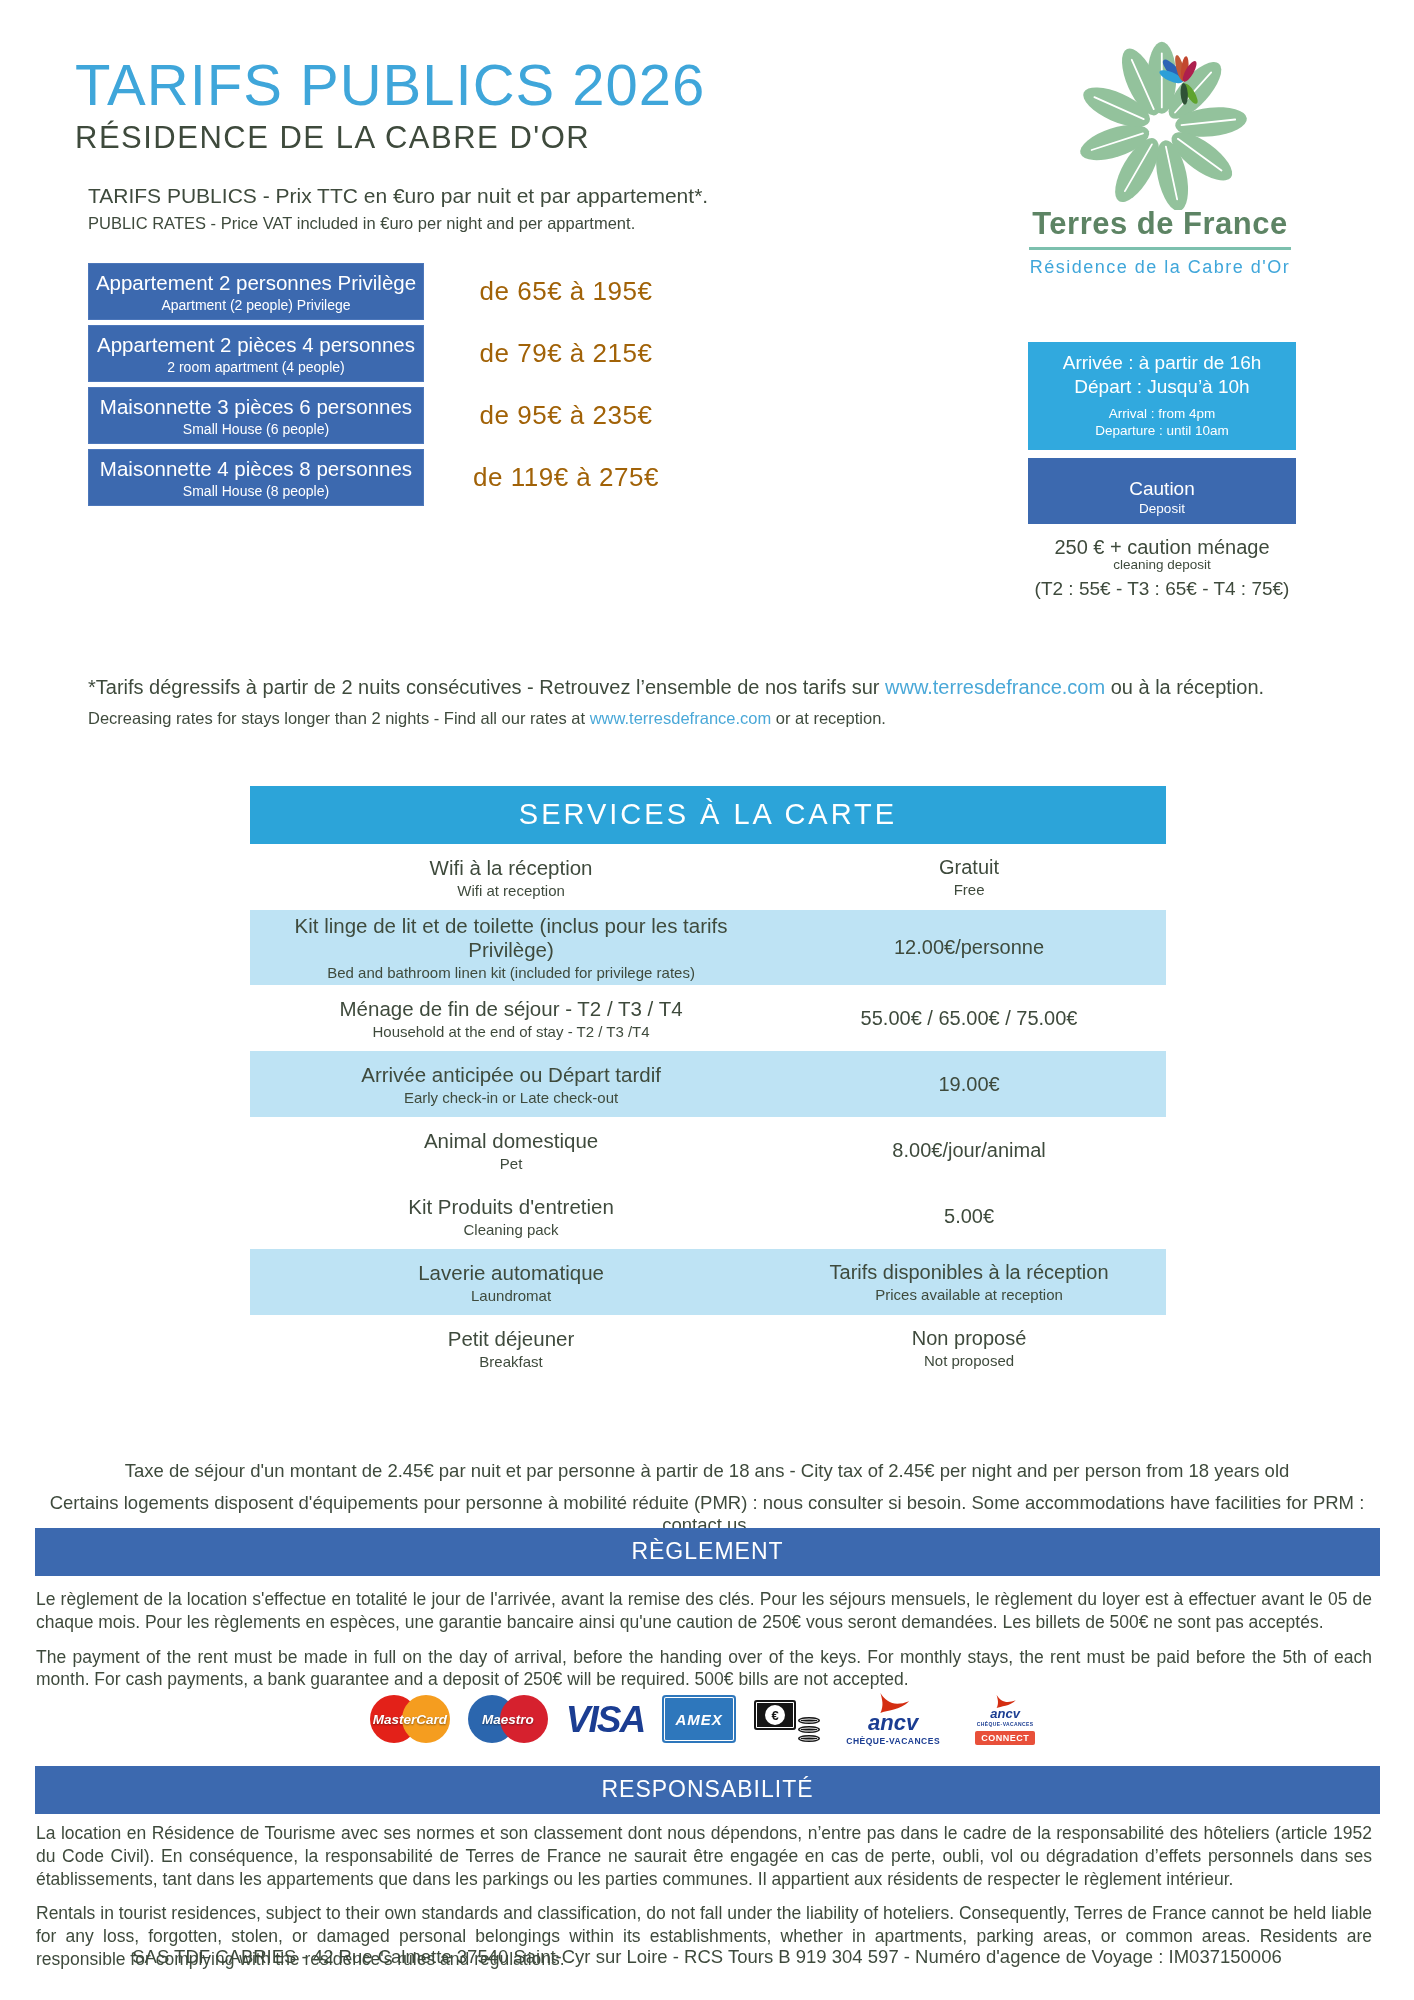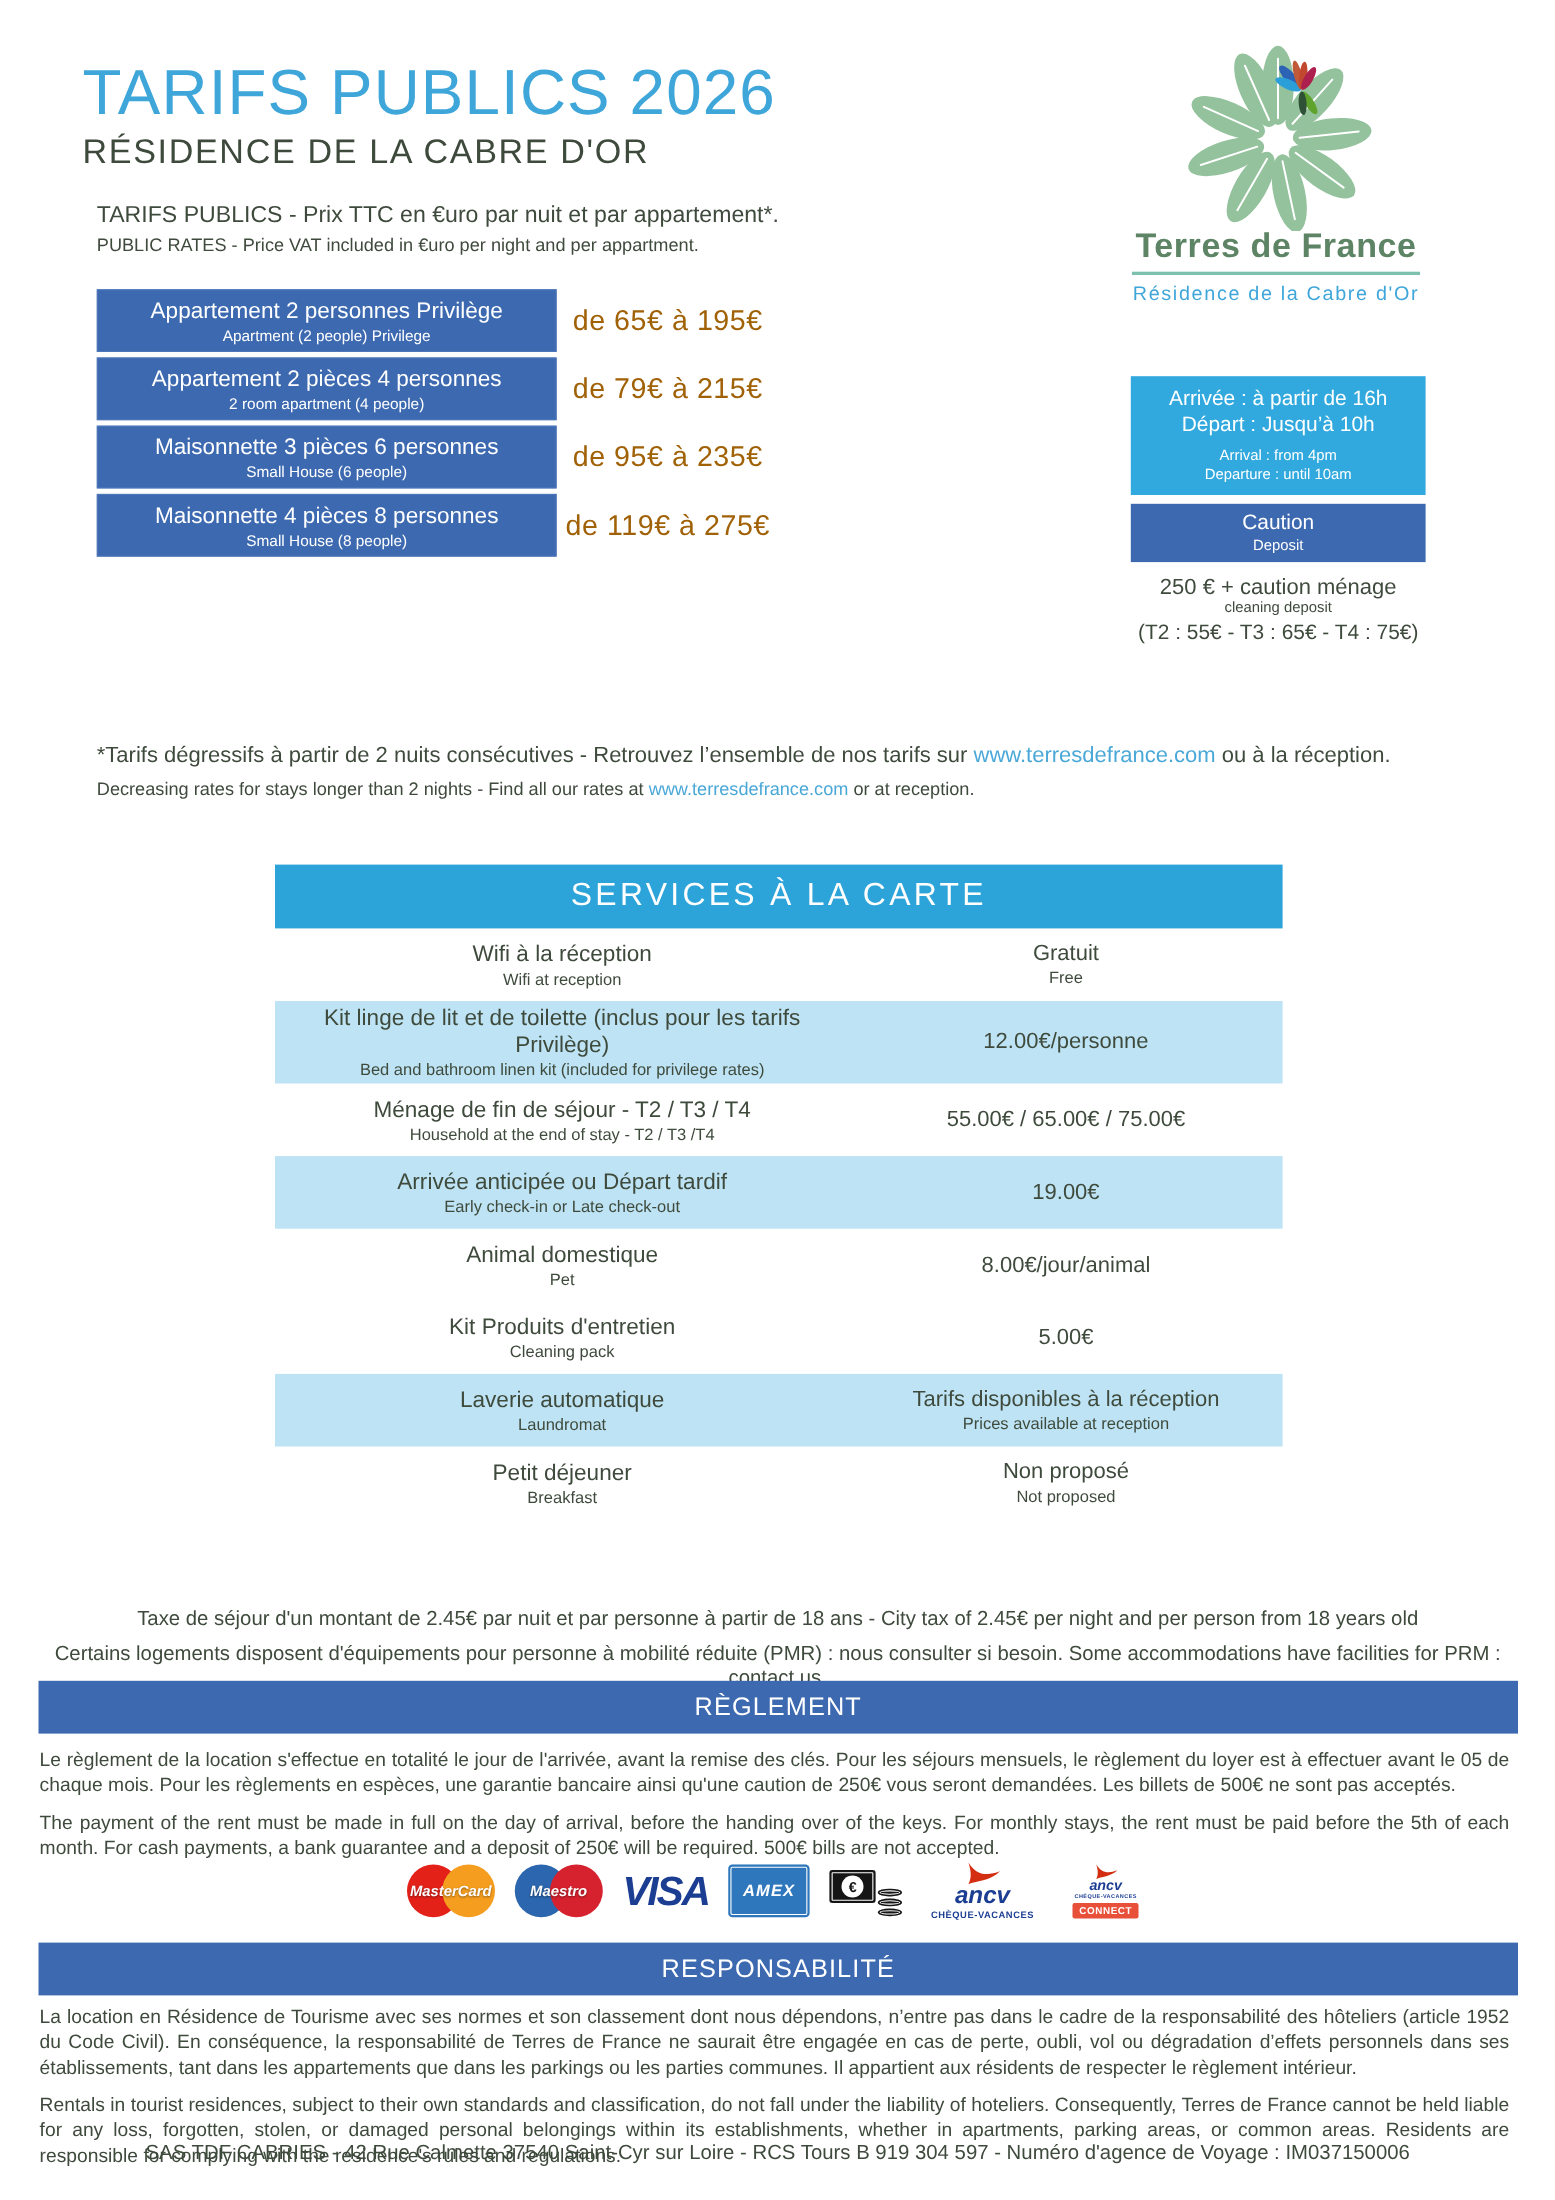--- a/index.html
+++ b/index.html
@@ -21,37 +21,37 @@
   .logo{position:absolute;left:1000px;top:30px;width:320px;text-align:center;}
   .logo svg{display:block;margin:0 auto;}
   .brand{font-size:31px;font-weight:700;color:#5D8464;letter-spacing:.5px;margin-top:-4px;}
   .brand-rule{width:262px;height:3px;background:#7CC0AE;margin:5px auto 7px auto;}
   .residence{font-size:18px;color:#3FA6DA;letter-spacing:1.5px;}
 
   
   .rates{position:absolute;left:88px;top:263px;width:620px;}
   .rate-row{display:flex;margin-bottom:5px;}
   .rate-box{
-    width:418px;height:57px;background:#3C69AF;border:1px solid #4d77ba;box-sizing:border-box;
+    width:336px;height:57px;background:#3C69AF;border:1px solid #4d77ba;box-sizing:border-box;
     display:flex;flex-direction:column;align-items:center;justify-content:center;color:#fff;text-align:center;
   }
   .rate-fr{font-size:20.5px;}
   .rate-en{font-size:14px;margin-top:2px;}
   .rate-price{flex:1;display:flex;align-items:center;justify-content:center;
     font-size:26px;color:#a16207;letter-spacing:.5px;}
 
   
   .info-col{position:absolute;left:1028px;top:342px;width:268px;text-align:center;}
   .arrive-box{
     background:#31A9DE;color:#fff;padding:9px 4px 10px 4px;
     display:flex;flex-direction:column;justify-content:center;min-height:81px;box-sizing:content-box;
   }
   .arrive-fr{font-size:19px;line-height:1.25;}
   .arrive-en{font-size:13.5px;margin-top:6px;line-height:1.3;}
-  .caution-box{background:#3C69AF;color:#fff;margin-top:8px;padding:7px 4px 8px 4px;}
+  .caution-box{background:#3C69AF;color:#fff;margin-top:8px;padding:20px 4px 8px 4px;}
   .caution-fr{font-size:19px;}
   .caution-en{font-size:13.5px;margin-top:1px;}
   .deposit{margin-top:12px;color:#3E4A3C;}
   .deposit-amount{font-size:20px;}
   .deposit-en{font-size:13.5px;margin-top:-2px;}
   .deposit-detail{font-size:19px;margin-top:6px;white-space:nowrap;}
 
   
   .notes{position:absolute;left:88px;top:676px;width:1260px;}
   .note-fr{font-size:20px;color:#3E4A3C;}

